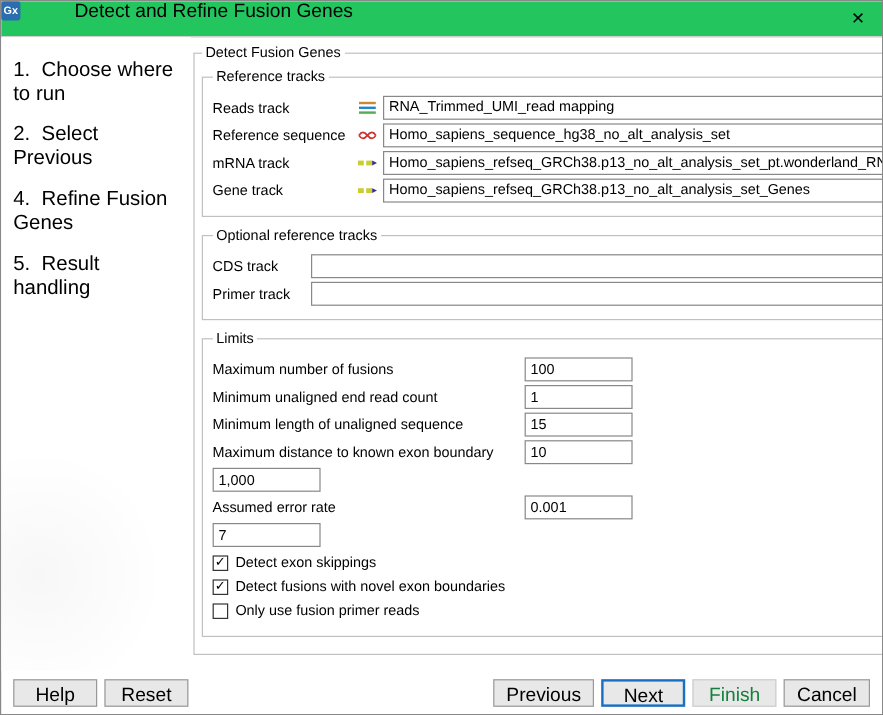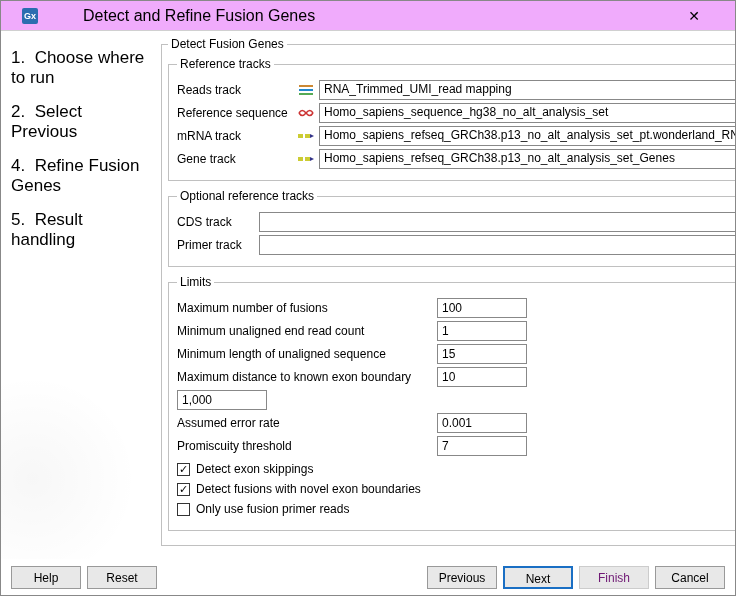--- a/index.html
+++ b/index.html
@@ -1,17 +1,17 @@
 <!DOCTYPE html>
 <html><head>
 <meta charset="utf-8">
 <style>
 * { box-sizing: border-box; margin: 0; padding: 0; }
 body { font-family: "Segoe UI", Tahoma, sans-serif; font-size: 12px; color: #000; background: #fff; width: 736px; height: 596px; overflow: hidden; border: 1px solid #888; position: relative; }
-.titlebar { height: 30px; background: #f0abfc; border-bottom: 1px solid #d0d0d0; display: flex; align-items: center; padding: 0 21px; }
+.titlebar { height: 30px; background: #22c55e; border-bottom: 1px solid #d0d0d0; display: flex; padding: 0 0; }
 .titlebar-icon { width: 16px; height: 16px; background: #2a6db0; color: #fff; font-size: 9px; font-weight: bold; display: flex; align-items: center; justify-content: center; margin-right: 8px; border-radius: 2px; }
 .titlebar-title { flex: 1; font-size: 16px; margin-left: 37px; }
 .titlebar-close { width: 40px; height: 28px; display: flex; align-items: center; justify-content: center; cursor: pointer; font-size: 14px; }
 .content { display: flex; height: 528px; }
 .sidebar { width: 158px; padding: 10px 6px; background: #fff; position: relative; }
 .sidebar::after { content: ""; position: absolute; left: 0; bottom: 0; width: 158px; height: 200px; background: radial-gradient(circle at 20% 60%, rgba(0,0,0,0.03) 0%, transparent 60%); pointer-events: none; }
 .step { padding: 7px 4px; font-size: 17px; cursor: default; }
 .step.active { font-weight: bold; }
 .main { flex: 1; padding: 4px 8px 4px 2px; overflow-y: auto; }
 fieldset { border: 1px solid #c0c0c0; margin: 2px 0 8px 0; padding: 6px 8px 8px 8px; }
@@ -20,23 +20,23 @@
 .row { display: flex; align-items: center; margin: 3px 0; }
 .row-label { width: 120px; font-size: 12px; }
 .row-label.wide { width: 260px; }
 .track-icon { width: 18px; height: 16px; margin-right: 4px; display: flex; align-items: center; justify-content: center; }
 .row-input { flex: 1; height: 20px; border: 1px solid #888; background: #fff; padding: 1px 4px; font-size: 12px; min-width: 0; text-overflow: ellipsis; white-space: nowrap; overflow: hidden; }
 .row-input.small { flex: 0 0 90px; }
 .checkbox-row { display: flex; align-items: center; margin: 6px 0; }
 .checkbox { width: 13px; height: 13px; border: 1px solid #333; margin-right: 6px; display: flex; align-items: center; justify-content: center; font-size: 11px; line-height: 1; }
 .footer { height: 36px; border-top: 0; display: flex; align-items: center; padding: 0 10px; gap: 6px; }
 .footer .spacer { flex: 1; }
-.btn { min-width: 70px; height: 23px; border: 1px solid #999; background: #e8e8e8; font-size: 12px; cursor: pointer; padding: 4px 10px; }
+.btn { min-width: 70px; height: 23px; border: 1px solid #999; background: #e8e8e8; font-size: 16px; cursor: pointer; padding: 4px 10px; }
 .btn.primary { border: 2px solid #1a6fc4; background: #e8e8e8; }
-.btn.disabled { color: #701a75; border-color: #ccc; cursor: default; }
+.btn.disabled { color: #15803d; border-color: #ccc; cursor: default; }
 svg { display: block; }
 </style>
 </head>
 <body>
 
 <div class="titlebar">
   <div class="titlebar-icon">Gx</div>
   <div class="titlebar-title">Detect and Refine Fusion Genes</div>
   <div class="titlebar-close">✕</div>
 </div>
@@ -141,21 +141,20 @@
             <input class="row-input small" value="10" style="">
           </div>
         <div class="row">
             <input class="row-input small" value="1,000" style="">
           </div>
         <div class="row">
             <div class="row-label wide">Assumed error rate</div>
             <input class="row-input small" value="0.001" style="">
           </div>
         <div class="row">
-            <div class="row-label wide">Promiscuity threshold</div>
             <input class="row-input small" value="7" style="">
           </div>
 
         <div class="checkbox-row">
             <span class="checkbox">✓</span>
             <span>Detect exon skippings</span>
           </div>
         <div class="checkbox-row">
             <span class="checkbox">✓</span>
             <span>Detect fusions with novel exon boundaries</span>

